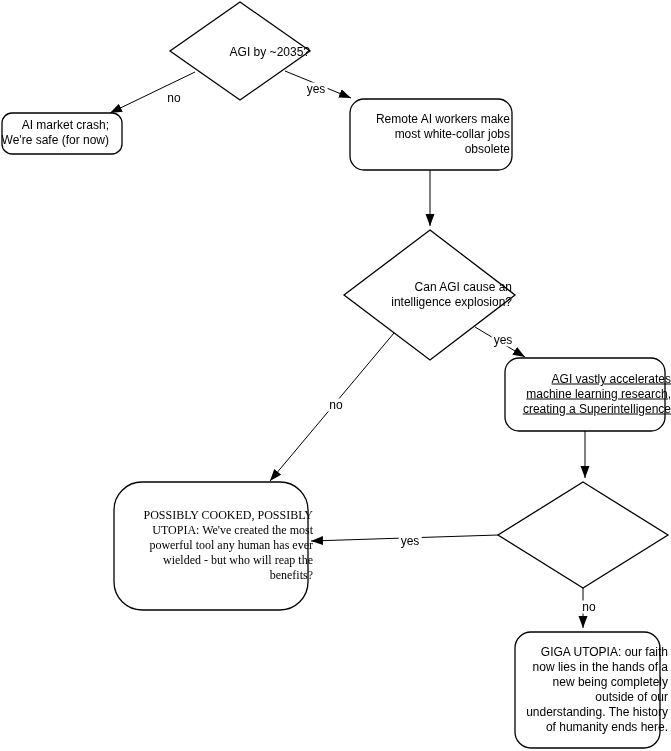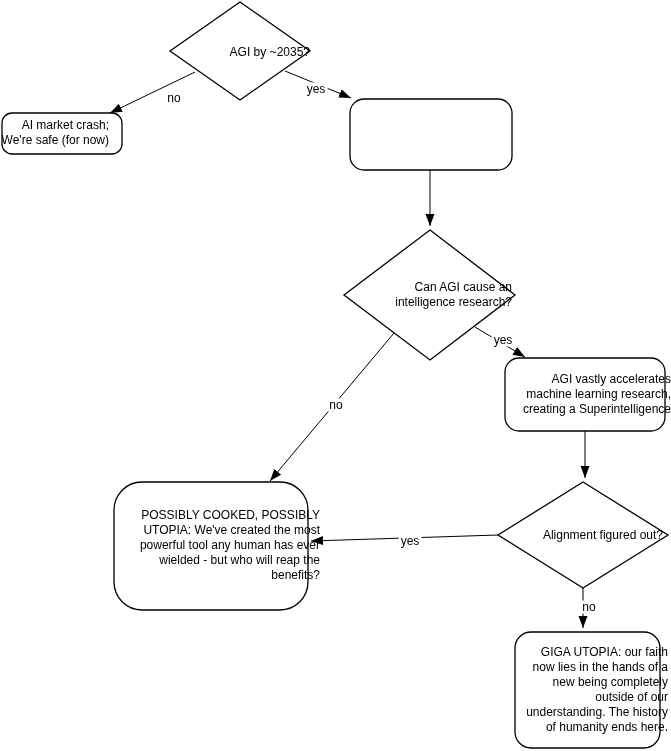--- a/index.html
+++ b/index.html
@@ -47,23 +47,23 @@
     line-height: 13px;
     background: #ffffff;
     padding: 0 2px;
     white-space: pre;
   }
   
   .n-agi2035   { left: 240px; top: 52px;  width: 140px; }
   .n-crash     { left: 50px;  top: 133px; width: 118px; }
   .n-remote    { left: 431px; top: 134px; width: 158px; }
   .n-explosion { left: 430px; top: 295px; width: 164px; }
-  .n-super     { left: 585px; top: 394px; width: 172px; }
+  .n-super     { left: 585px; top: 394px; width: 172px; text-decoration: underline; }
   .n-align     { left: 583px; top: 535px; width: 160px; }
-  .n-possibly  { left: 218px; top: 545px; width: 204px; }
+  .n-possibly  { left: 211px; top: 545px; width: 204px; font-family: Liberation Serif, serif; }
   .n-giga      { left: 587px; top: 690px; width: 162px; }
   
   .l-agi-no     { left: 174px; top: 98px;  }
   .l-agi-yes    { left: 316px; top: 89px;  }
   .l-exp-yes    { left: 503px; top: 340px; }
   .l-exp-no     { left: 336px; top: 405px; }
   .l-align-yes  { left: 410px; top: 541px; }
   .l-align-no   { left: 589px; top: 607px; }
 </style>
 </head>
@@ -93,26 +93,28 @@
     <path class="shape" d="M430 230 L515 295 L430 360 L344 295 Z"></path>
     <rect class="shape" x="505" y="358" width="160" height="73" rx="14" ry="14"></rect>
     <path class="shape" d="M583 482 L668 535 L583 588 L498 535 Z"></path>
     <rect class="shape" x="114" y="482" width="194" height="128" rx="28" ry="28"></rect>
     <rect class="shape" x="515" y="632" width="145" height="116" rx="16" ry="16"></rect>
   </svg>
 
   <div class="node-label n-agi2035">AGI by ~2035?</div>
   <div class="node-label n-crash">AI market crash;
 We're safe (for now)</div>
+  <div class="node-label n-remote">Remote AI workers make
+most white-collar jobs
+obsolete</div>
   <div class="node-label n-explosion">Can AGI cause an
-intelligence research?</div>
+intelligence explosion?</div>
   <div class="node-label n-super">AGI vastly accelerates
 machine learning research,
 creating a Superintelligence</div>
-  <div class="node-label n-align">Alignment figured out?</div>
   <div class="node-label n-possibly">POSSIBLY COOKED, POSSIBLY
 UTOPIA: We've created the most
 powerful tool any human has ever
 wielded - but who will reap the
 benefits?</div>
   <div class="node-label n-giga">GIGA UTOPIA: our faith
 now lies in the hands of a
 new being completely
 outside of our
 understanding. The history

